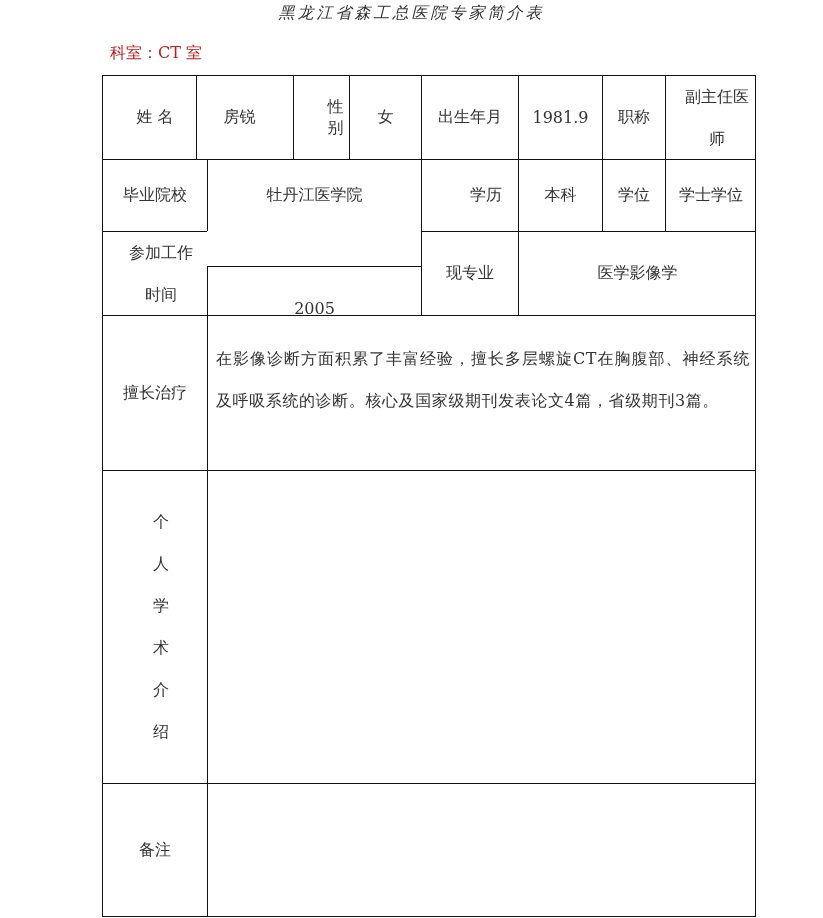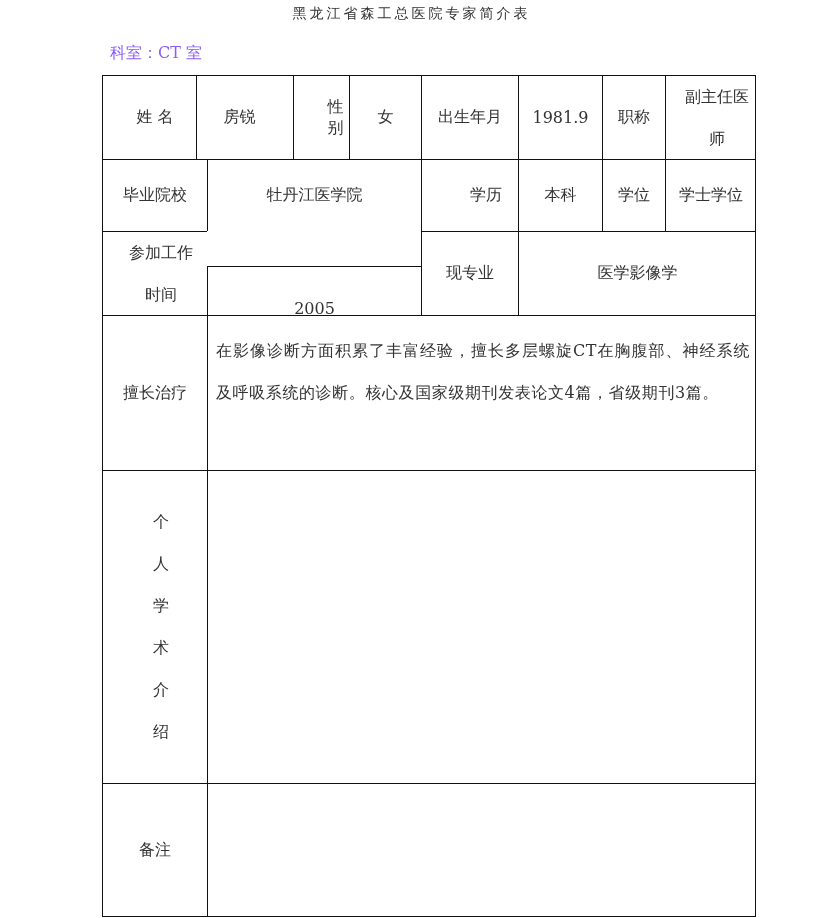--- a/index.html
+++ b/index.html
@@ -1,28 +1,28 @@
 <!DOCTYPE html>
 <html><head>
 <meta charset="utf-8">
 <style>
   html, body { margin: 0; padding: 0; background: #ffffff; }
   body { width: 823px; height: 918px; position: relative; overflow: hidden;
          font-family: "DejaVu Serif", "Liberation Serif", serif; color: #222; }
   .title { position: absolute; left: 0; top: 0; width: 823px; text-align: center;
-           font-size: 14px; letter-spacing: 3px; line-height: 26px; color: #333; }
-  .dept { position: absolute; left: 110px; top: 42px; font-size: 16px; line-height: 22px; color: #8b5cf6; }
+           font-size: 16px; letter-spacing: 3px; line-height: 26px; color: #333; font-style: italic; }
+  .dept { position: absolute; left: 110px; top: 42px; font-size: 16px; line-height: 22px; color: #b91c1c; }
   .cell { position: absolute; box-sizing: border-box; border-left: 1.5px solid #111; border-top: 1.5px solid #111;
           display: flex; align-items: center; justify-content: center; text-align: center;
           font-size: 16px; color: #333; }
   .frame { position: absolute; left: 102px; top: 75px; width: 654px; height: 842px;
            box-sizing: border-box; border: 1.5px solid #111; pointer-events: none; }
   .two-line { line-height: 40px; }
   .body-text { justify-content: flex-start; align-items: flex-start; text-align: justify;
-               padding: 14px 6px 0 8px; line-height: 42px; font-size: 16px; letter-spacing: 0.6px; }
+               padding: 22px 6px 0 8px; line-height: 42px; font-size: 16px; letter-spacing: 0.6px; }
   .vertical { flex-direction: column; line-height: 42px; padding-left: 12px; }
 </style>
 </head>
 <body>
 
 <div class="title">黑龙江省森工总医院专家简介表</div>
 <div class="dept">科室：CT 室</div>
 
 <div>
 

